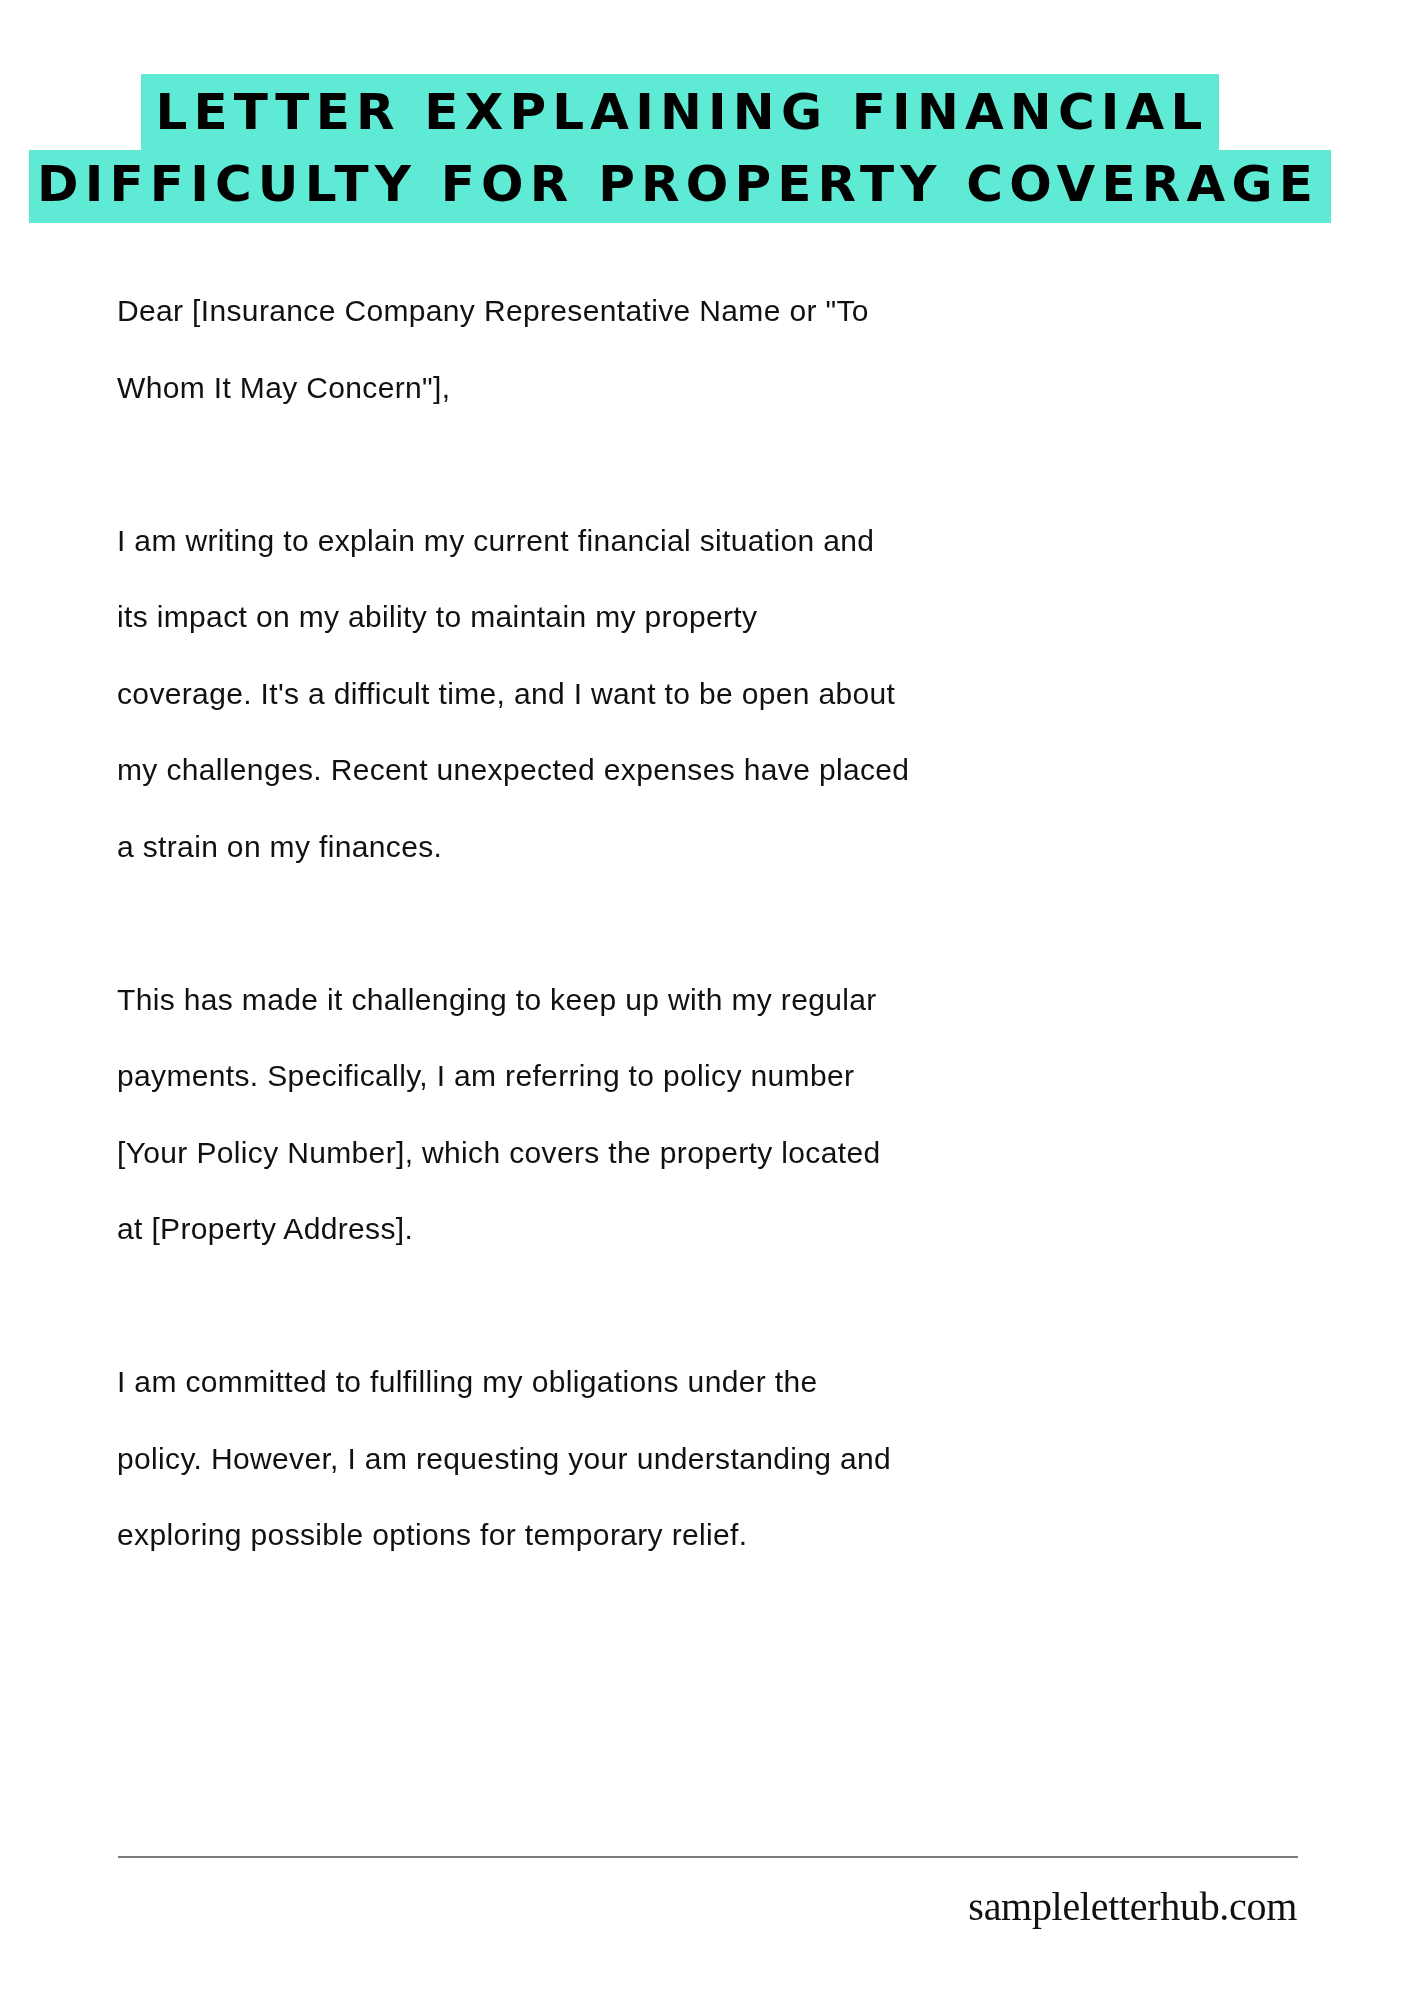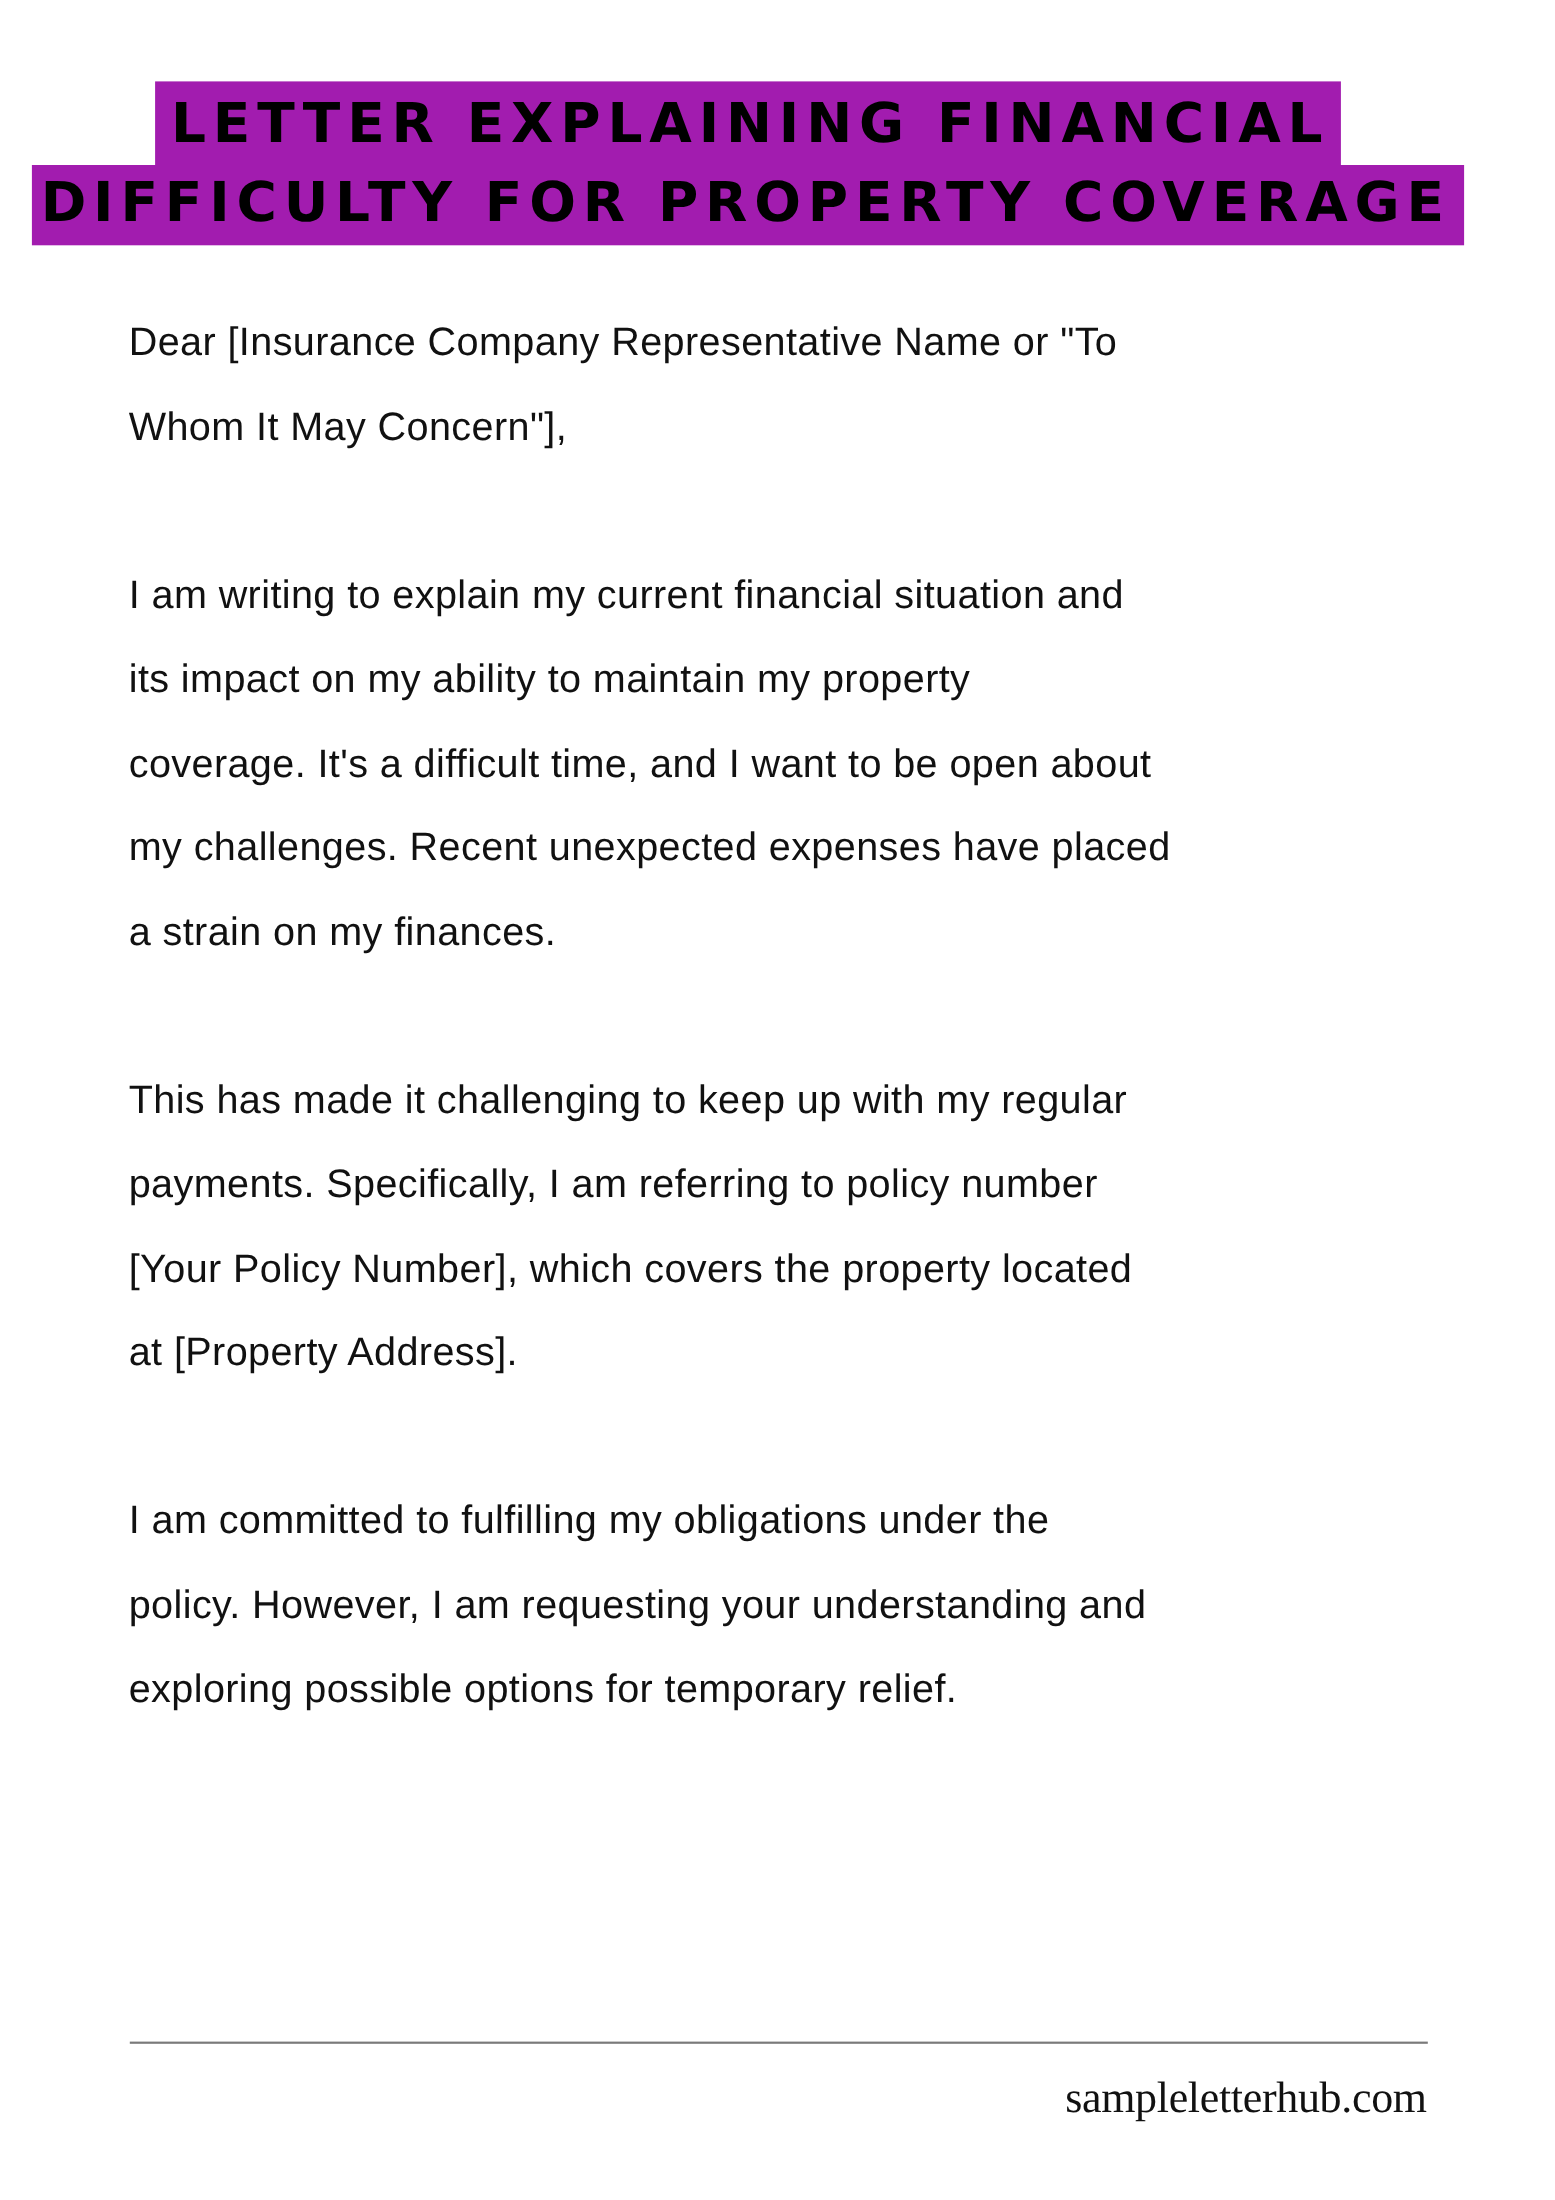--- a/index.html
+++ b/index.html
@@ -21,21 +21,21 @@
       width: 1360px;
       text-align: center;
       font-family: "DejaVu Sans", sans-serif;
       font-weight: bold;
       font-size: 50px;
       letter-spacing: 6.2px;
       color: #000000;
     }
     .title-line {
       display: inline-block;
-      background: #a21caf;
+      background: #5eead4;
       white-space: nowrap;
       line-height: 1;
     }
     .title-line.l1 {
       height: 76px;
       line-height: 76px;
       padding: 0 10px 0 14px;
     }
     .title-line.l2 {
       height: 69px;
@@ -45,21 +45,21 @@
     .title-row {
       display: block;
       height: auto;
     }
     .letter {
       position: absolute;
       left: 117px;
       top: 273px;
       width: 1260px;
       font-family: "Liberation Sans", sans-serif;
-      font-size: 36px;
+      font-size: 30px;
       letter-spacing: 0.35px;
       line-height: 76.5px;
       color: #111111;
     }
     .line {
       display: block;
       white-space: nowrap;
       height: 76.5px;
     }
     .blank {

